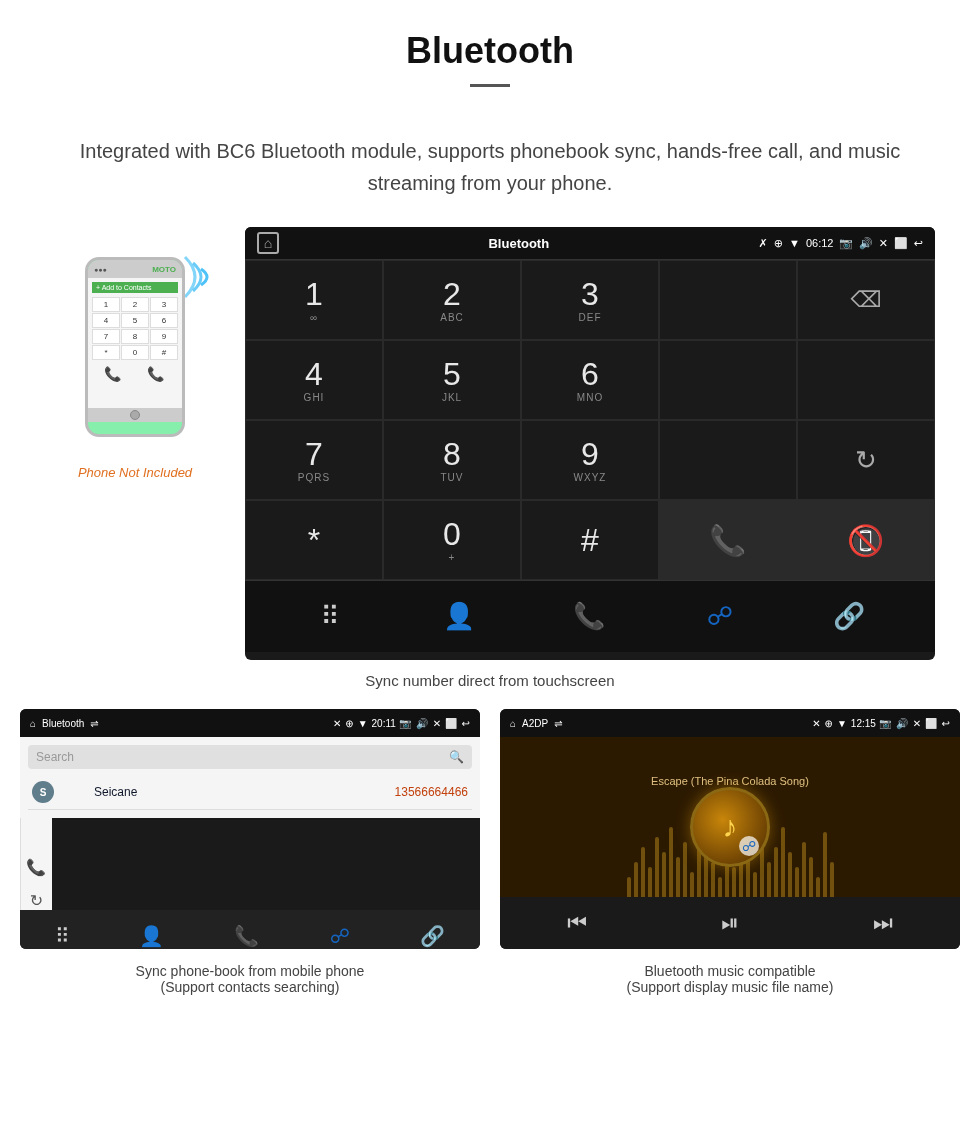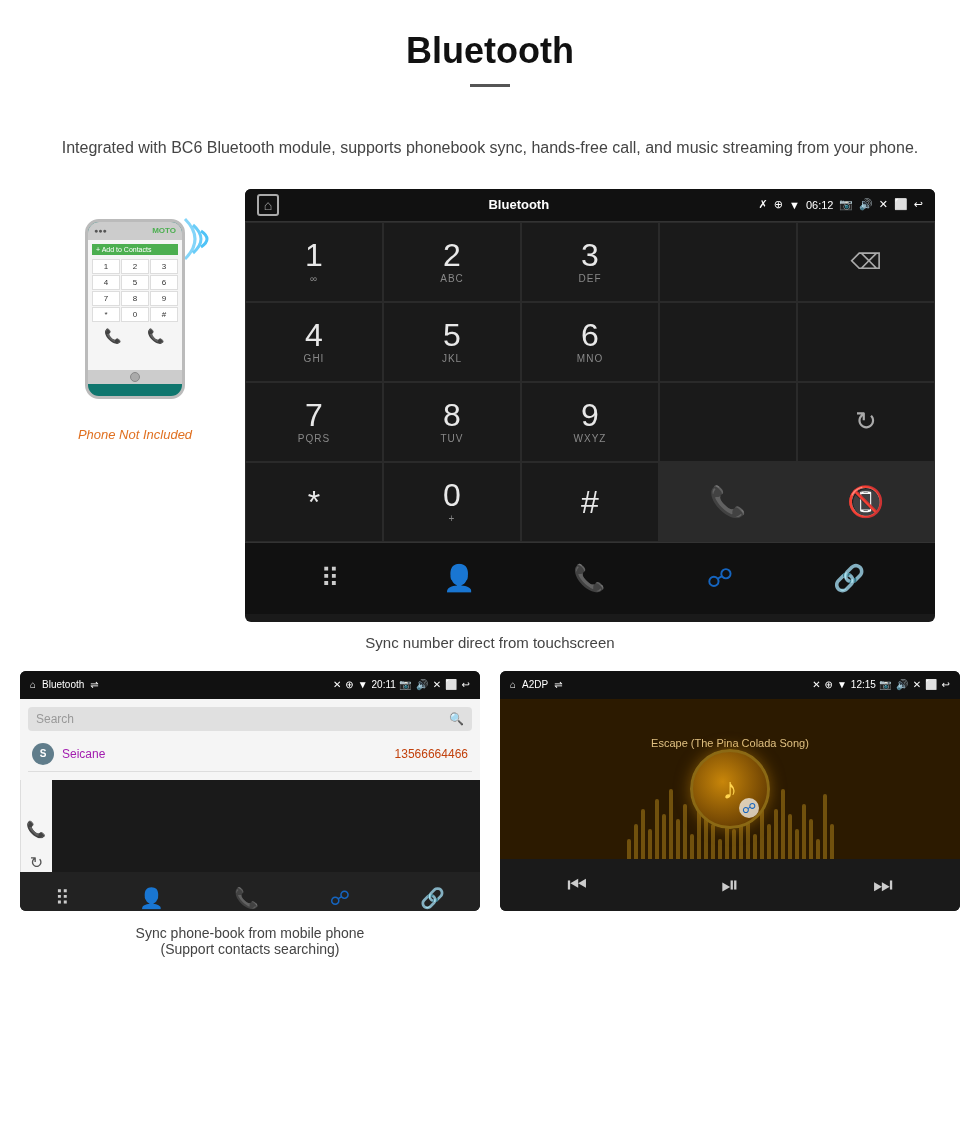--- a/index.html
+++ b/index.html
@@ -22,21 +22,21 @@
       color: #111;
       margin-bottom: 12px;
     }
     .title-divider {
       width: 40px;
       height: 3px;
       background: #555;
       margin: 0 auto 18px;
     }
     .page-description {
-      font-size: 16px;
+      font-size: 20px;
       color: #444;
       line-height: 1.6;
       margin-bottom: 8px;
       margin-top: 48px;
     }
     .bluetooth-specs {
       font-size: 14px;
       color: #e07020;
       margin-bottom: 20px;
     }
@@ -68,21 +68,21 @@
       position: absolute;
       top: -10px;
       right: -30px;
       font-size: 36px;
       color: #4fc3f7;
       line-height: 1;
     }
     .phone-body {
       width: 100px;
       height: 180px;
-      background: #0f766e;
+      background: #86efac;
       border-radius: 14px;
       border: 3px solid #bbb;
       position: relative;
       overflow: hidden;
       margin: 0 auto;
     }
     .phone-top-bar {
       height: 18px;
       background: #ccc;
       display: flex;
@@ -363,21 +363,22 @@
       border-radius: 50%;
       display: flex;
       align-items: center;
       justify-content: center;
       color: white;
       font-size: 10px;
       font-weight: bold;
     }
     .pb-contact-name {
       flex: 1;
-      color: #a21caf;
+      color: #0f172a;
+      margin-left: 32px;
     }
     .pb-contact-number {
       color: #c2410c;
     }
     .pb-side-icon {
       color: #555;
       font-size: 16px;
       text-align: center;
     }
     .pb-toolbar {
@@ -757,15 +758,19 @@
           <div class="bt-badge">☍</div>
         </div>
       </div>
 
       <div class="music-toolbar">
         <span class="music-control">⏮</span>
         <span class="music-control">⏯</span>
         <span class="music-control">⏭</span>
       </div>
     </div>
+    <div class="panel-caption">
+      <span>Bluetooth music compatible</span><br>
+      <span>(Support display music file name)</span>
+    </div>
   </div>
 
 </div>
 
 </body></html>

